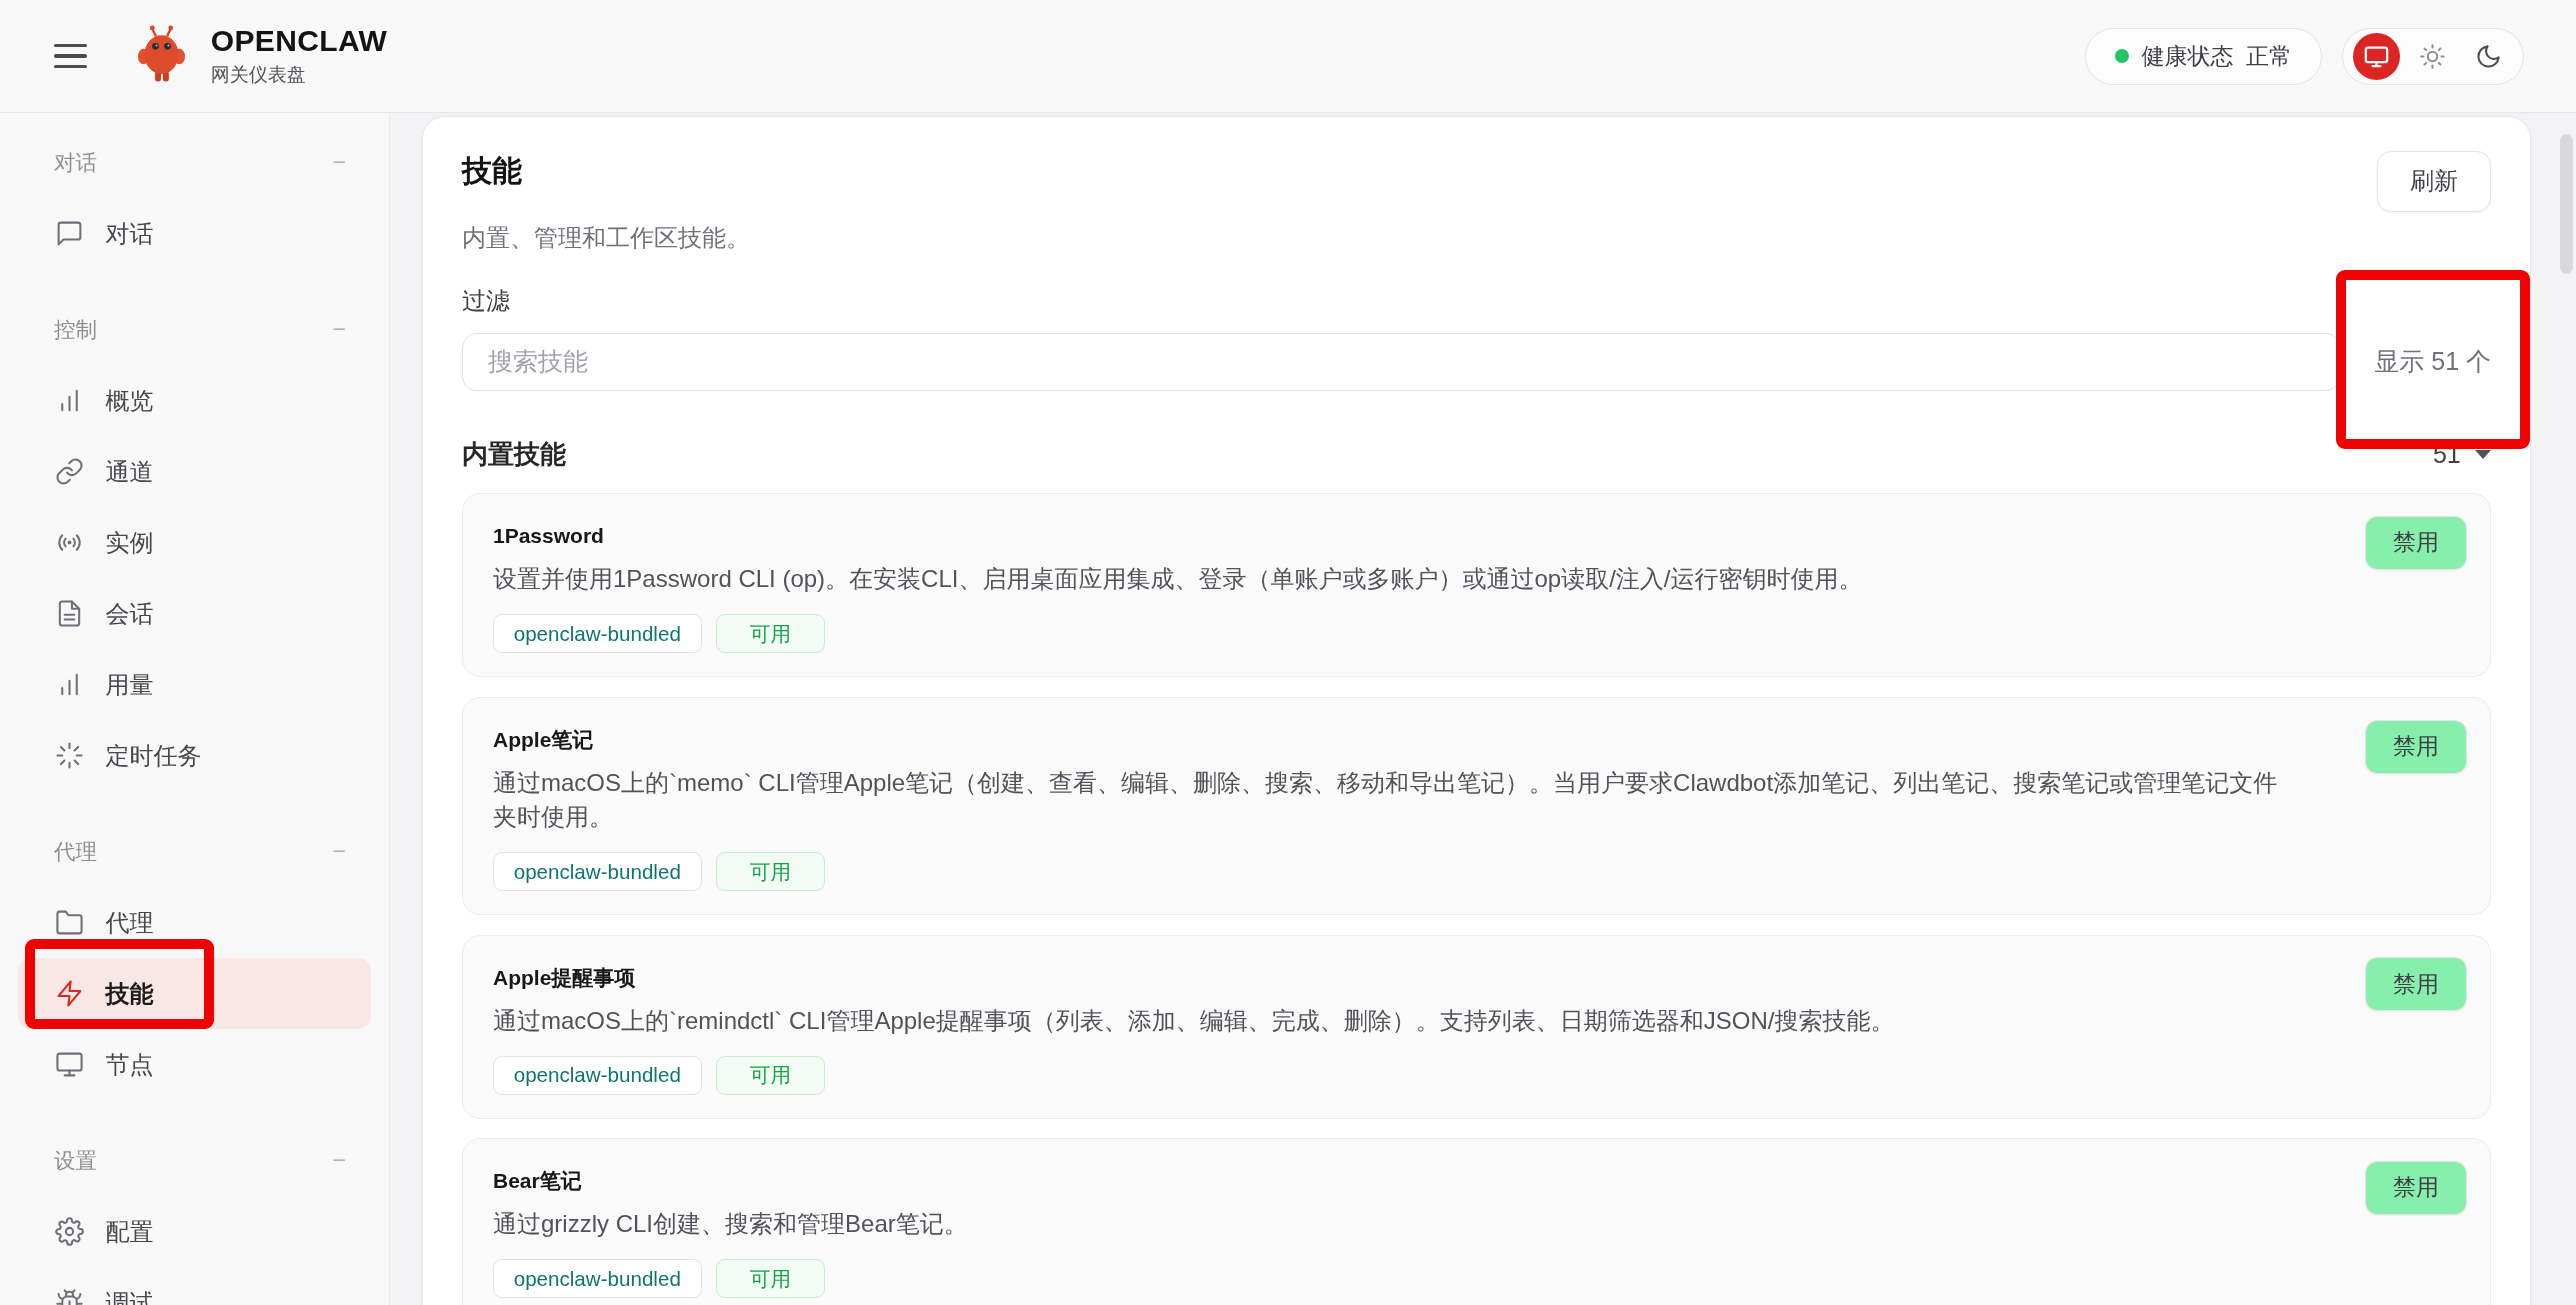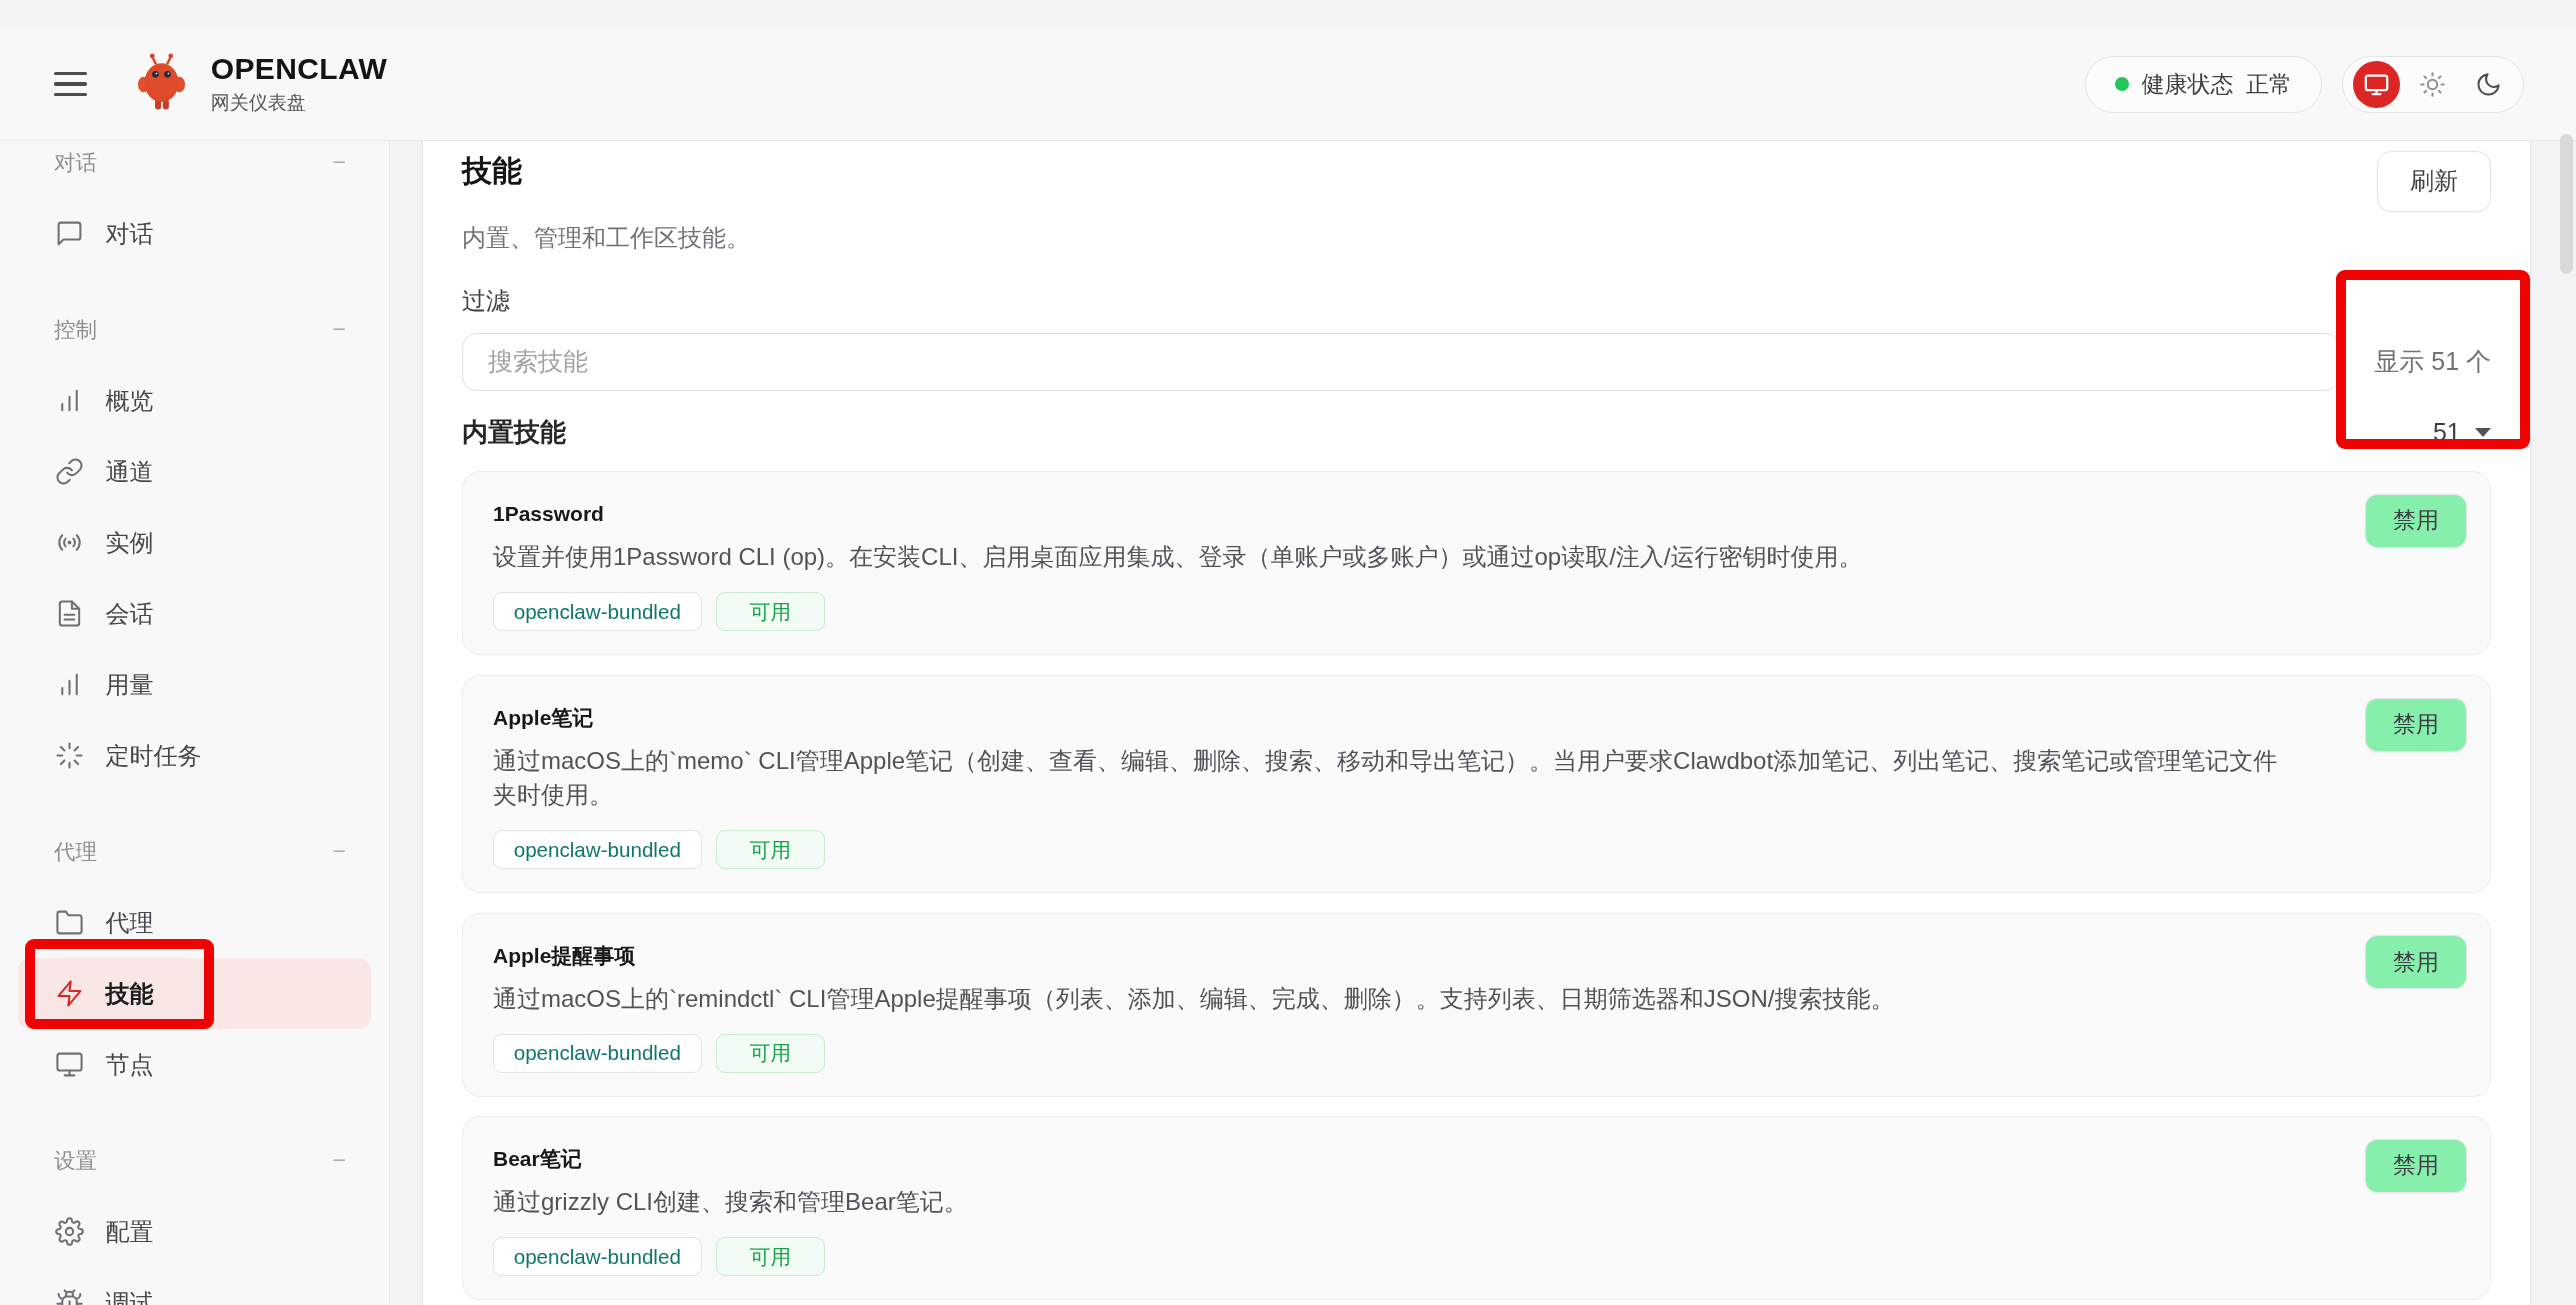--- a/index.html
+++ b/index.html
@@ -6,21 +6,21 @@
   html,body { width:2576px; height:1306px; overflow:hidden; }
   body {
     font-family:"Liberation Sans","DejaVu Sans",sans-serif;
     background:#f4f4f6; color:#18181b;
     position:relative;
   }
   
   .header {
     position:absolute; left:0; top:0; width:2576px; height:113px;
     background:#f8f8f8; border-bottom:0.9px solid #e7e7e9;
-    display:flex; align-items:center; z-index:5;margin-top:28px;
+    display:flex; align-items:center; z-index:5;
   }
   .hamburger { margin-left:54px; width:39px; height:39px; display:flex; flex-direction:column; justify-content:center; gap:7.2px; cursor:pointer; }
   .hamburger span { display:block; width:33px; height:3.1px; background:#4b4b50; border-radius:1.8px; }
   .logo-wrap { margin-left:39px; width:59px; height:75px; }
   .brand { margin-left:19.7px; display:flex; flex-direction:column; }
   .brand-title { font-size:30px; font-weight:800; letter-spacing:0.4px; color:#141416; }
   .brand-sub { font-size:19px; color:#55555b; margin-top:3.6px; }
   .header-right { margin-left:auto; margin-right:52px; display:flex; align-items:center; gap:19.7px; }
   .health-pill {
     height:57px; border:1.3px solid #e4e4e7; border-radius:30px; background:#fcfcfc;
@@ -75,21 +75,21 @@
   }
   .page-sub { margin-top:9px; font-size:24px; line-height:34px; color:#71717a; }
   .filter-label { margin-top:30px; font-size:24px; line-height:32px; color:#3f3f46; }
   .search-row { margin-top:16px; display:flex; align-items:center; }
   .search-input {
     flex:1; height:58px; border:1.3px solid #e0e0e3; border-radius:14.3px; background:#fff;
     font-size:25px; color:#27272a; padding:0 25px; outline:none; font-family:inherit;
   }
   .search-input::placeholder { color:#a1a1aa; }
   .showing-count { margin-left:34px; font-size:25px; color:#71717a; white-space:nowrap; }
-  .section-row { margin-top:22px; height:39px; display:flex; align-items:center; justify-content:space-between; }
+  .section-row { margin-top:44px; height:39px; display:flex; align-items:center; justify-content:space-between; }
   .section-title { font-size:26px; font-weight:600; color:#27272a; }
   .page-size-select { display:flex; align-items:center; gap:14.3px; cursor:pointer; }
   .page-size-value { font-size:25px; color:#3f3f46; }
   .caret-down { width:0; height:0; border-left:8px solid transparent; border-right:8px solid transparent; border-top:9.8px solid #52525b; }
   .skill-list { margin-top:19.7px; display:flex; flex-direction:column; gap:19.7px; }
   .skill-card {
     position:relative; background:#fafafa; border:0.9px solid #ececee; border-radius:18px;
     padding:25px 30px 23px 30px;
   }
   .skill-name { font-size:21px; font-weight:600; line-height:34px; color:#18181b; }

